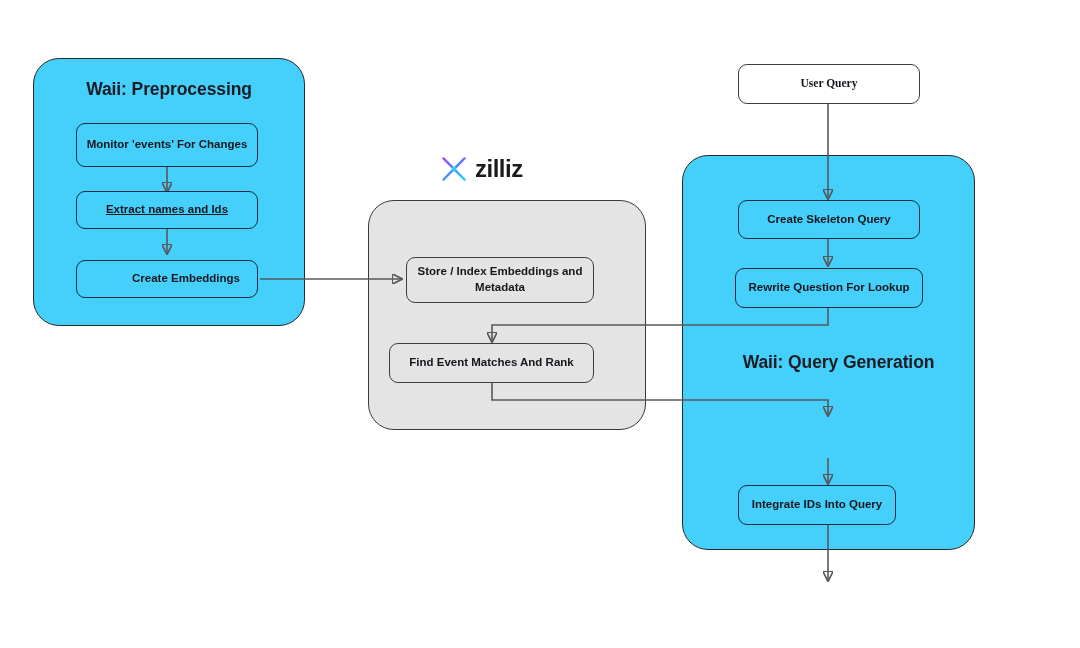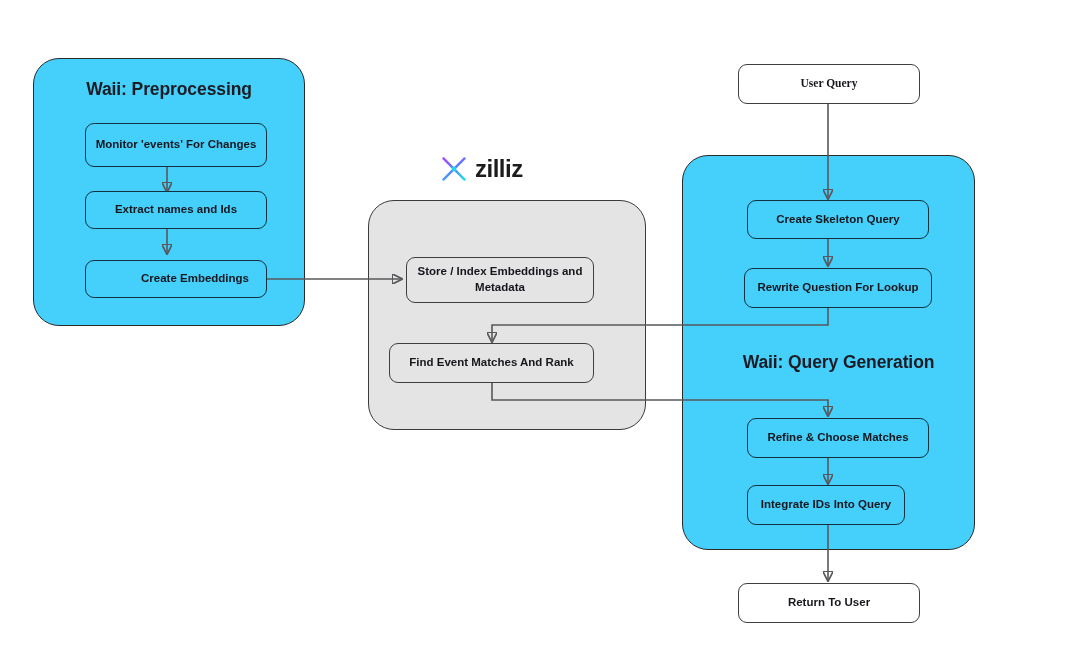--- a/index.html
+++ b/index.html
@@ -58,21 +58,20 @@
     text-align: center;
     font-size: 11.5px;
     font-weight: bold;
     color: #16161d;
     line-height: 1.35;
     padding: 2px 6px;
   }
   .node-blue {
     background: #45CFFB;
     border: 1.2px solid #12303f;
-    margin-left: 9px;
   }
   .node-gray {
     background: #E4E4E4;
     border: 1.2px solid #3f3f3f;
   }
   .node-white {
     background: #ffffff;
     border: 1.2px solid #3f3f3f;
   }
 
@@ -172,21 +171,21 @@
 
     <path d="M 828 458 L 828 483" marker-end="url(#arrow)"></path>
 
     <path d="M 828 524 L 828 580" marker-end="url(#arrow)"></path>
   </svg>
 
   <div class="node node-blue" style="left:76px; top:123px; width:182px; height:44px;">
     <span>Monitor 'events' For  Changes</span>
   </div>
 
-  <div class="node node-blue" style="left:76px; top:191px; width:182px; height:38px;">
+  <div class="node node-blue" style="left:76px; top:191px; width:182px; height:38px;text-decoration:underline;">
     <span>Extract names and Ids</span>
   </div>
 
   <div class="node node-blue" style="left:76px; top:260px; width:182px; height:38px;padding-left:44px;">
     <span>Create Embeddings</span>
   </div>
 
   <div class="node node-gray" style="left:406px; top:257px; width:188px; height:46px;">
     <span>Store / Index Embeddings and Metadata</span>
   </div>
@@ -200,25 +199,19 @@
   </div>
 
   <div class="node node-blue" style="left:738px; top:200px; width:182px; height:39px;">
     <span>Create Skeleton Query</span>
   </div>
 
   <div class="node node-blue" style="left:735px; top:268px; width:188px; height:40px;">
     <span>Rewrite Question For Lookup</span>
   </div>
 
-  <div class="node node-blue" style="left:738px; top:418px; width:182px; height:40px;">
-    <span>Refine &amp; Choose Matches</span>
-  </div>
 
   <div class="node node-blue" style="left:738px; top:485px; width:158px; height:40px;">
     <span>Integrate IDs Into Query</span>
   </div>
 
-  <div class="node node-white" style="left:738px; top:583px; width:182px; height:40px;">
-    <span>Return To User</span>
-  </div>
 
 </div>
 
 </body></html>

